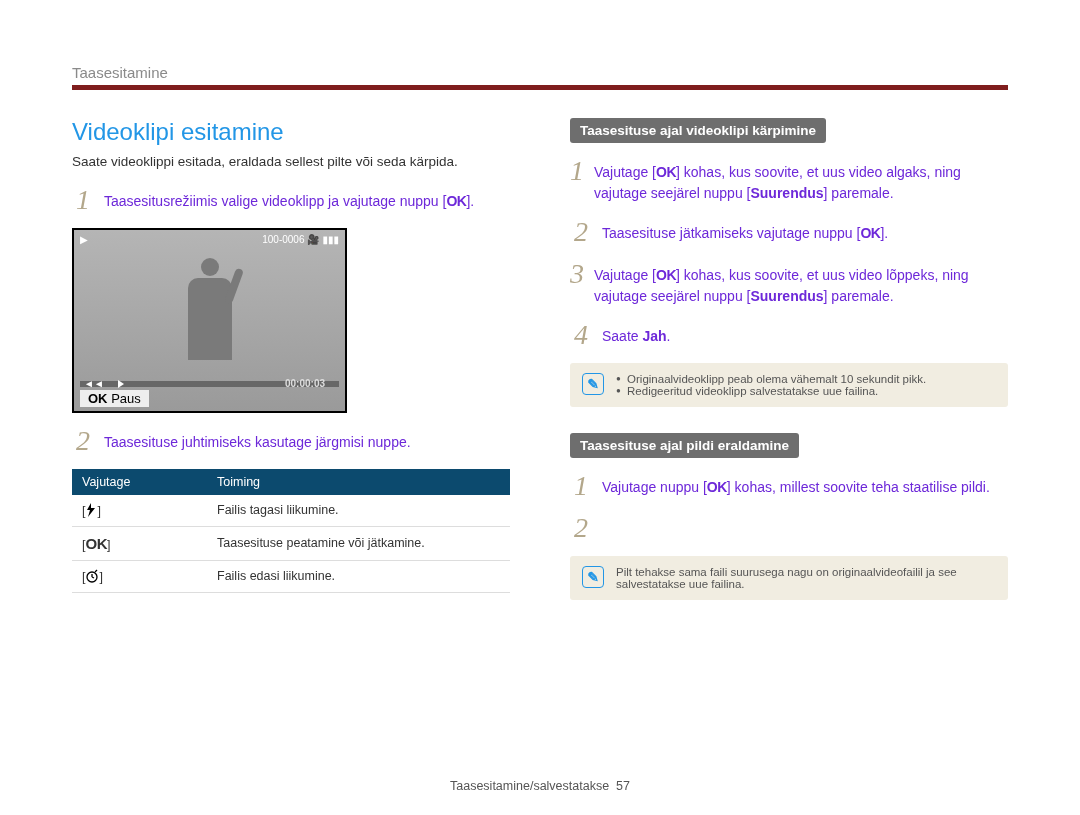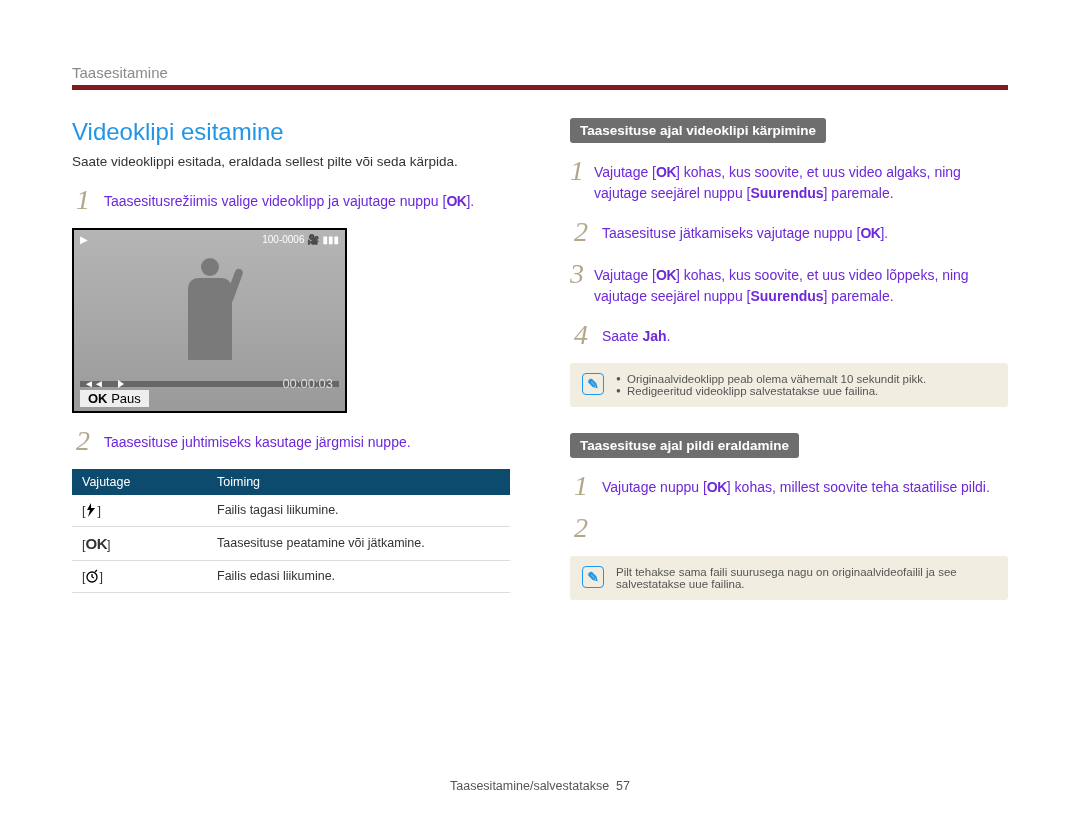--- a/index.html
+++ b/index.html
@@ -18,21 +18,21 @@
     width: 275px; height: 185px; background: linear-gradient(#b5b5b5,#9a9a9a);
     border: 2px solid #000; position: relative; margin: 6px 0 14px 0;
   }
   .screen-top { position: absolute; top:4px; left:6px; right:6px; display:flex; justify-content:space-between; font-size:10px; color:#fff; }
   .screen-sil { position:absolute; left:50%; top:28px; transform:translateX(-50%); width:70px; height:110px; }
   .screen-sil .head { width:18px; height:18px; border-radius:50%; background:#7a7a7a; margin:0 auto; }
   .screen-sil .body { width:44px; height:82px; background:#7a7a7a; margin:2px auto 0 auto; border-radius:10px 10px 0 0; position:relative; }
   .screen-sil .arm { position:absolute; top:-10px; right:-6px; width:8px; height:36px; background:#7a7a7a; transform:rotate(20deg); border-radius:4px; }
   .screen-bar { position:absolute; bottom:24px; left:6px; right:6px; height:6px; background:rgba(0,0,0,0.35); display:flex; align-items:center; }
   .screen-bar .tri { width:0; height:0; border-left:6px solid #fff; border-top:4px solid transparent; border-bottom:4px solid transparent; margin-left:14px; }
-  .screen-bar .time { margin-left:auto; margin-right:6px; font-size:13px; color:#ddd; }
+  .screen-bar .time { margin-left:auto; margin-right:14px; font-size:10px; color:#ddd;font-weight:bold; }
   .screen-bot { position:absolute; bottom:4px; left:6px; font-size:13px; color:#000; background:#eee; padding:1px 8px; }
   table.btns { width: 100%; border-collapse: collapse; font-size: 12.5px; }
   table.btns th { background:#0c4a6e; color:#fff; text-align:left; font-weight:400; padding:6px 10px; }
   table.btns th:first-child { width: 135px; }
   table.btns td { border-bottom:1px solid #ddd; padding:8px 10px; vertical-align:middle; }
   .dkhdr { display:inline-block; background:#6e6e6e; color:#fff; font-weight:700; font-size:13.5px; padding:5px 10px; border-radius:3px; margin-bottom:14px; }
   .notebox { background:#f1ede1; border-radius:3px; padding:10px 12px; display:flex; gap:12px; font-size:11.5px; color:#555; margin-top:10px; margin-bottom:26px; }
   .notebox .nicon { width:22px; height:22px; border:1.5px solid #2296e6; border-radius:4px; display:flex; align-items:center; justify-content:center; color:#2296e6; font-weight:700; font-size:14px; flex-shrink:0; }
   .notebox ul { list-style:none; }
   .notebox li::before { content:"● "; font-size:8px; position:relative; top:-2px; margin-right:4px; }

